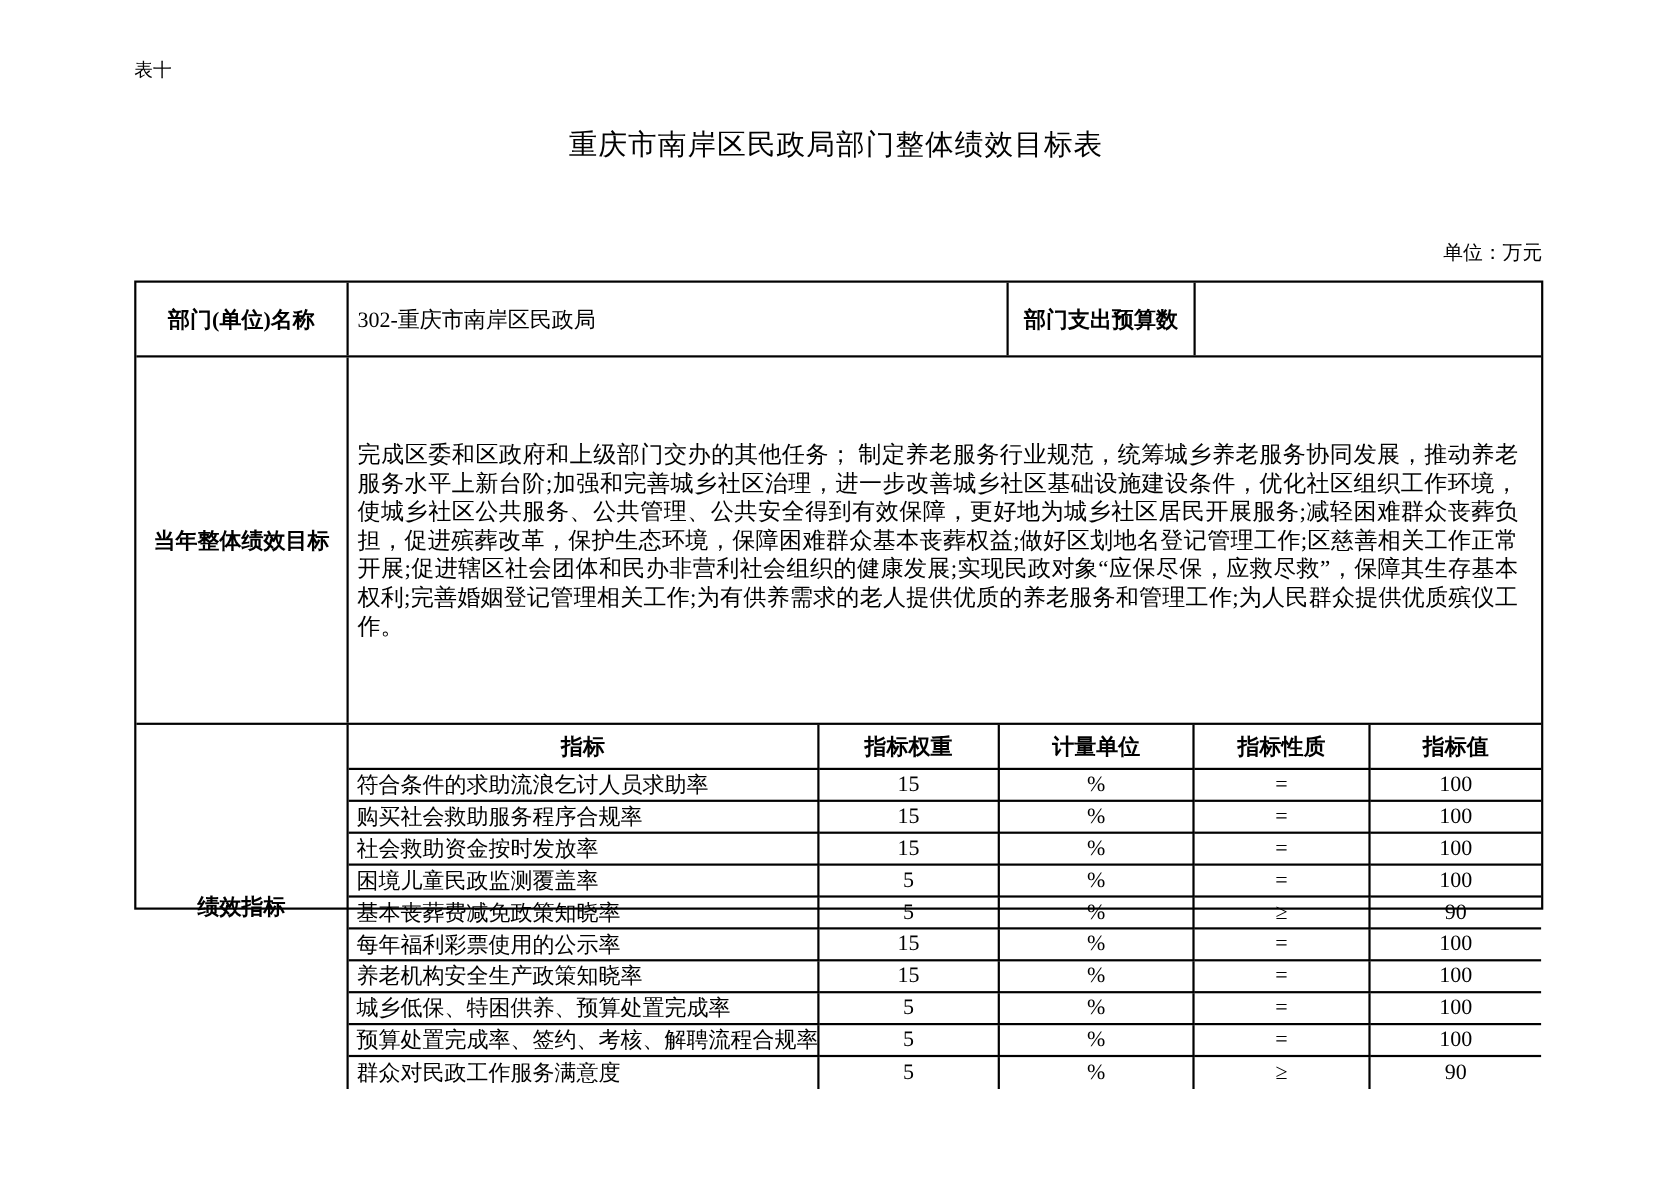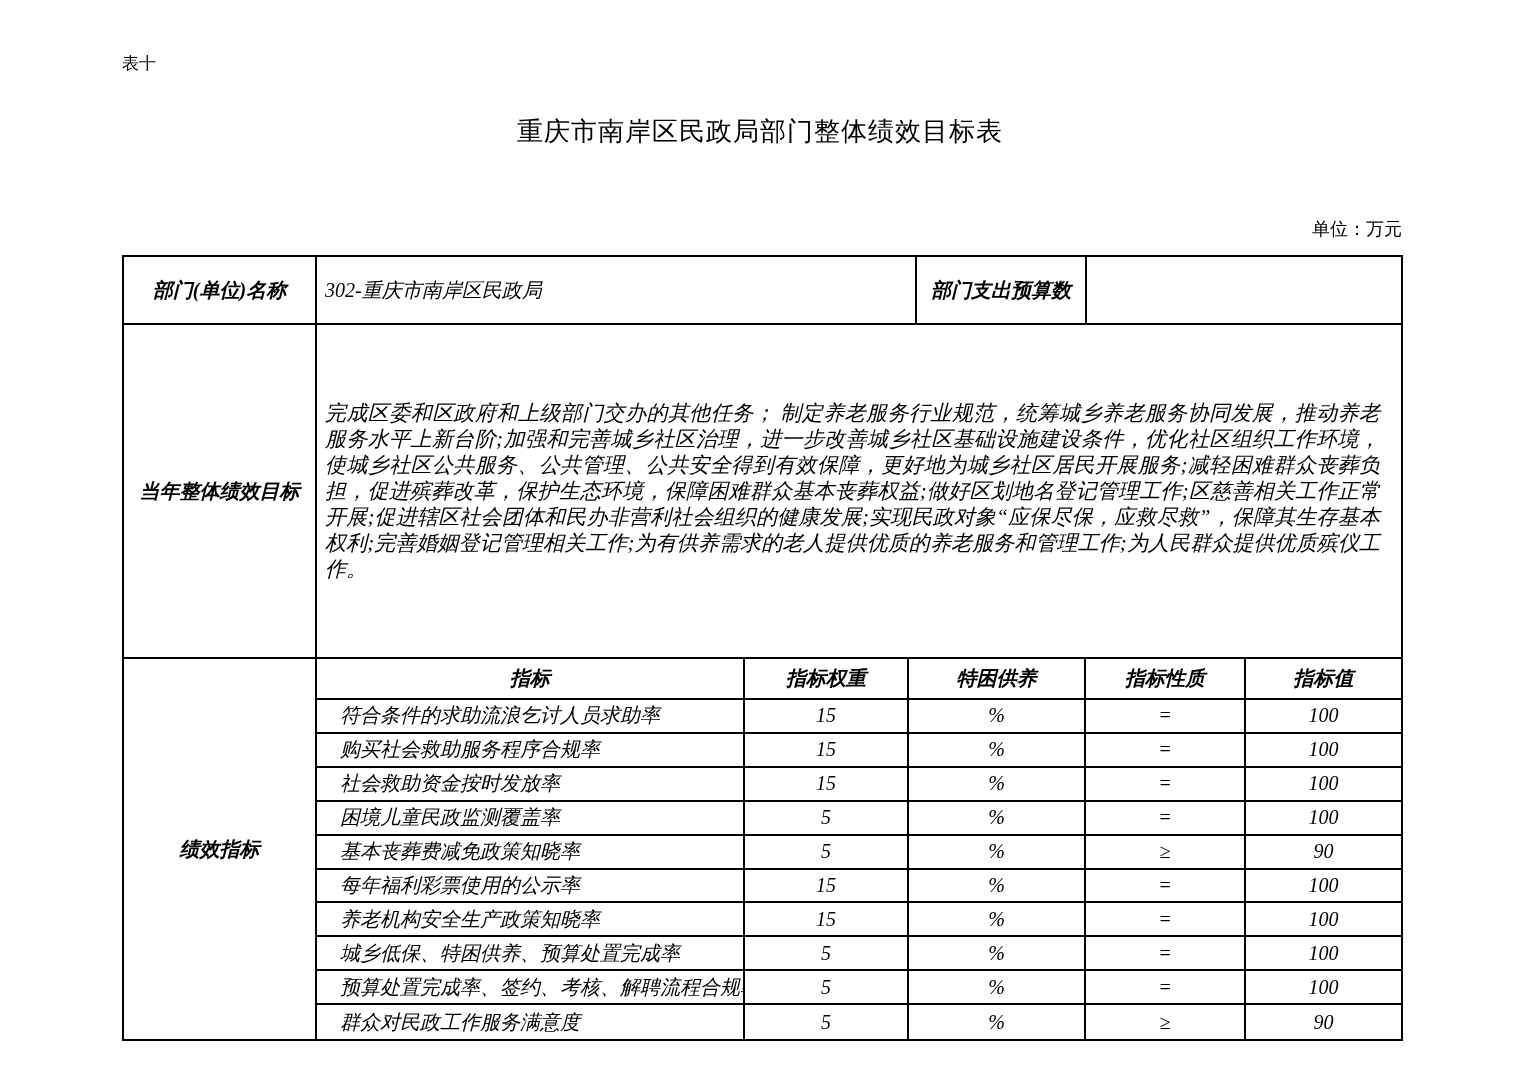--- a/index.html
+++ b/index.html
@@ -35,26 +35,25 @@
     position: absolute;
     top: 217px;
     right: 118px;
     font-size: 18px;
   }
   .main-table {
     position: absolute;
     left: 122px;
     top: 255px;
     width: 1281px;
-    height: 786px;
+    height: 572px;
     border: 2px solid #000;
     box-sizing: border-box;
     display: flex;
     flex-direction: column;
-    font-style: italic;
   }
   .trow { display: flex; flex: none; }
   .row1 { height: 66px; border-bottom: 2px solid #000; }
   .row2 { height: 332px; border-bottom: 2px solid #000; }
   .row3 { flex: 1 1 auto; }
   .cell { box-sizing: border-box; overflow: hidden; }
   .label-col {
     width: 193px;
     flex: none;
     border-right: 2px solid #000;
@@ -117,21 +116,21 @@
     align-items: center;
     justify-content: center;
     font-size: 20px;
     overflow: hidden;
   }
   .gcell.col-last { border-right: none; }
   .gcell.last-row { border-bottom: none; }
   .gcell.head { font-weight: bold; }
   .gcell.name-cell {
     justify-content: flex-start;
-    padding-left: 23px;
+    padding-left: 7px;
     white-space: nowrap;
   }
 </style>
 </head>
 <body>
 
 <div class="table-label">表十</div>
 
 <div class="doc-title">重庆市南岸区民政局部门整体绩效目标表</div>
 
@@ -150,21 +149,21 @@
     <div class="cell goal-text-cell">
       <div>完成区委和区政府和上级部门交办的其他任务； 制定养老服务行业规范，统筹城乡养老服务协同发展，推动养老服务水平上新台阶;加强和完善城乡社区治理，进一步改善城乡社区基础设施建设条件，优化社区组织工作环境，使城乡社区公共服务、公共管理、公共安全得到有效保障，更好地为城乡社区居民开展服务;减轻困难群众丧葬负担，促进殡葬改革，保护生态环境，保障困难群众基本丧葬权益;做好区划地名登记管理工作;区慈善相关工作正常开展;促进辖区社会团体和民办非营利社会组织的健康发展;实现民政对象“应保尽保，应救尽救”，保障其生存基本权利;完善婚姻登记管理相关工作;为有供养需求的老人提供优质的养老服务和管理工作;为人民群众提供优质殡仪工作。</div>
     </div>
   </div>
 
   <div class="trow row3">
     <div class="cell label-col">绩效指标</div>
     <div class="indicators-grid">
       <div class="gcell head">指标</div>
       <div class="gcell head">指标权重</div>
-      <div class="gcell head">特困供养</div>
+      <div class="gcell head">计量单位</div>
       <div class="gcell head">指标性质</div>
       <div class="gcell head col-last">指标值</div>
 
   <div class="gcell name-cell">符合条件的求助流浪乞讨人员求助率</div>
   <div class="gcell">15</div>
   <div class="gcell">%</div>
   <div class="gcell">=</div>
   <div class="gcell col-last">100</div>
 
   <div class="gcell name-cell">购买社会救助服务程序合规率</div>

